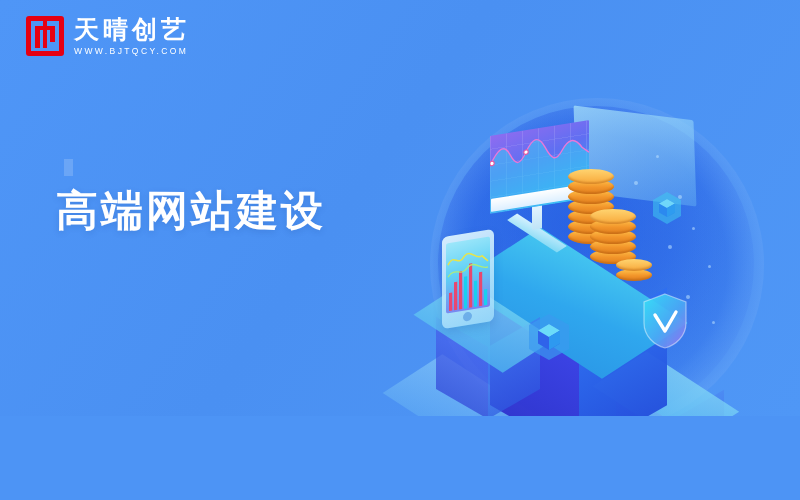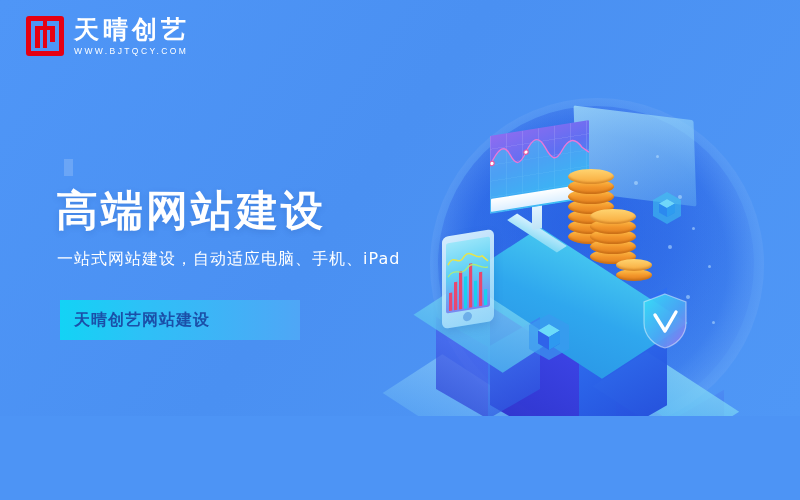--- a/index.html
+++ b/index.html
@@ -235,25 +235,21 @@
         <div class="b4"></div>
     </div>
     <div class="logo-text">
       <div class="logo-cn">天晴创艺</div>
       <div class="logo-url">WWW.BJTQCY.COM</div>
     </div>
   </div>
 
   <div class="accent-square"></div>
   <div id="headline">高端网站建设</div>
-  <div id="subhead">一站式网站建设，自动适应电脑、手机、iPad</div>
-
-  <div id="cta-bar">
-    <span class="cta-label">天晴创艺网站建设</span>
-  </div>
+
 
   <div id="illustration">
 
     <div class="panel-tr"></div>
 
     <div class="dot" style="left:143px;top:30px;width:4px;height:4px;"></div>
     <div class="dot" style="left:160px;top:48px;width:3px;height:3px;"></div>
     <div class="dot" style="left:178px;top:108px;width:4px;height:4px;"></div>
     <div class="dot" style="left:196px;top:126px;width:3px;height:3px;"></div>
     <div class="dot" style="left:214px;top:86px;width:4px;height:4px;"></div>

